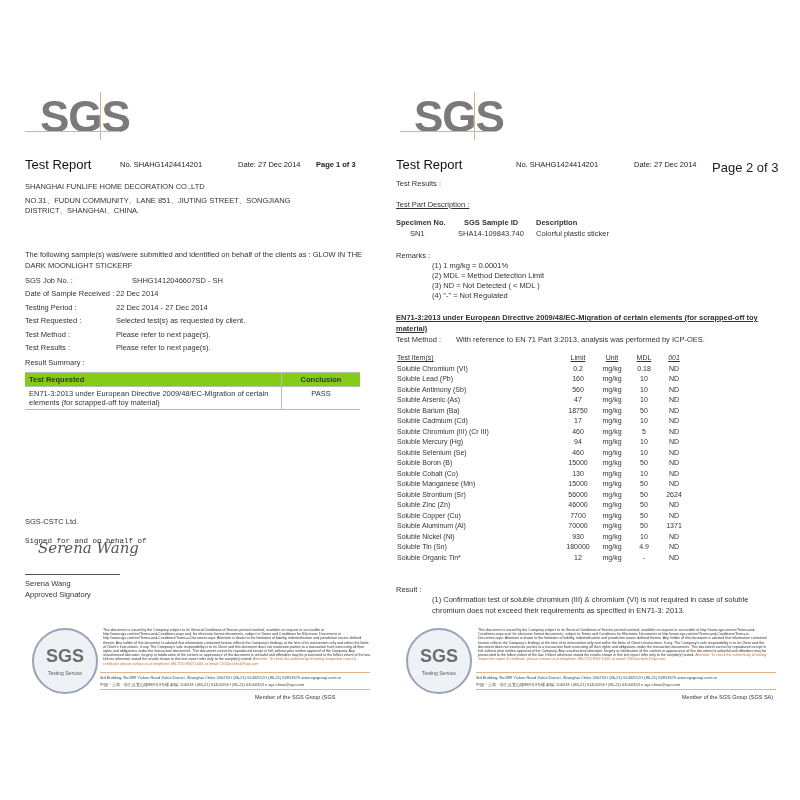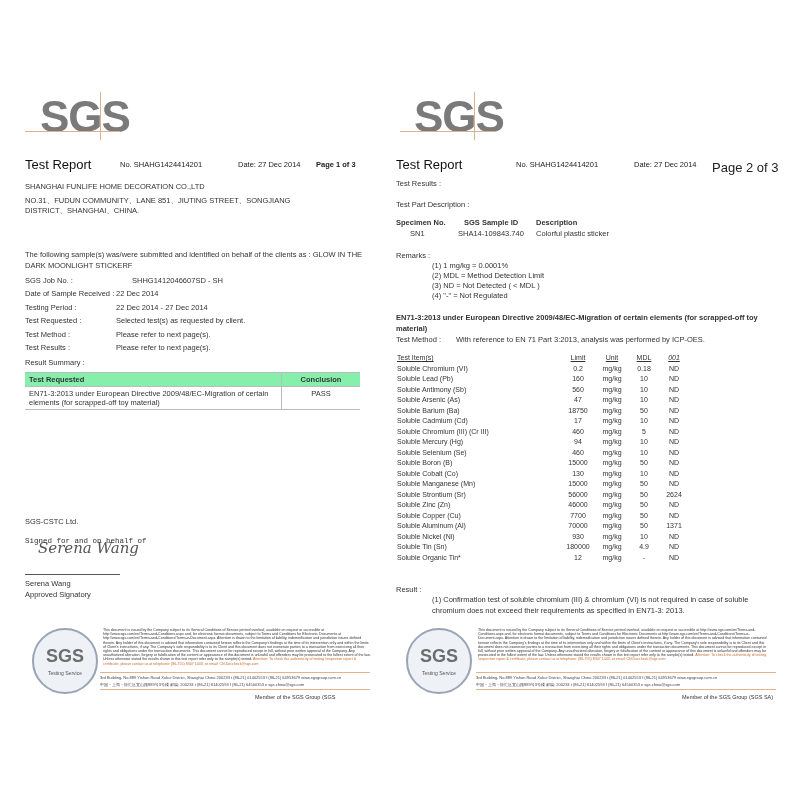--- a/index.html
+++ b/index.html
@@ -7,25 +7,25 @@
   .page { position:absolute; top:0; width:400px; height:800px; }
   .page.left { left:0; }
   .page.right { left:400px; }
   .logo { position:absolute; top:95px; font-family:"Liberation Sans", sans-serif; font-weight:bold; font-size:44px; color:#7a7a7a; letter-spacing:-1px; line-height:44px; }
   .logo-hline { position:absolute; top:131px; height:1px; background:#d9b38c; }
   .logo-vline { position:absolute; top:92px; width:1px; height:48px; background:#d9b38c; }
   .hdr { position:absolute; top:157px; font-size:11px; color:#222; white-space:nowrap; }
   .hdr .title { font-size:13px; font-weight:normal; color:#111; }
   .txt { position:absolute; font-size:7.5px; color:#333; white-space:nowrap; line-height:11px; }
   .txt.wrap { white-space:normal; }
-  .u { }
+  .u { text-decoration:underline; }
   .b { font-weight:bold; }
   table.summary { position:absolute; left:25px; top:372px; width:335px; border-collapse:collapse; font-size:7.5px; color:#333; }
   table.summary th, table.summary td { border-top:1px solid #bbb; border-bottom:1px solid #bbb; padding:2px 4px; text-align:left; vertical-align:top; }
-  table.summary th { font-weight:bold; background:#86efac; }
+  table.summary th { font-weight:bold; background:#84cc16; }
   table.summary .c2 { border-left:1px solid #bbb; text-align:center; width:70px; }
   .sig-line { position:absolute; left:25px; top:574px; width:95px; height:1px; background:#555; }
   .footer-stamp { position:absolute; top:628px; width:62px; height:62px; border-radius:50%; border:2px solid #9aa4b5; background:#eef1f6; }
   .stamp-text { position:absolute; left:0; right:0; top:16px; text-align:center; font-weight:bold; font-size:18px; color:#6d6d6d; }
   .stamp-sub { position:absolute; left:0; right:0; top:40px; text-align:center; font-size:5px; color:#555; }
   .legal { position:absolute; top:628px; width:268px; font-size:3.6px; line-height:4.2px; color:#333; }
   .legal .orange { color:#c96a2a; }
   .addr { position:absolute; top:672px; width:270px; font-size:4px; line-height:7px; color:#444; border-top:1px solid #e3b48a; border-bottom:1px solid #e3b48a; padding:1px 0; }
   .member { position:absolute; top:694px; font-size:5.5px; color:#333; white-space:nowrap; }
   table.results { position:absolute; left:395px; top:353px; border-collapse:collapse; font-size:7px; color:#333; }

